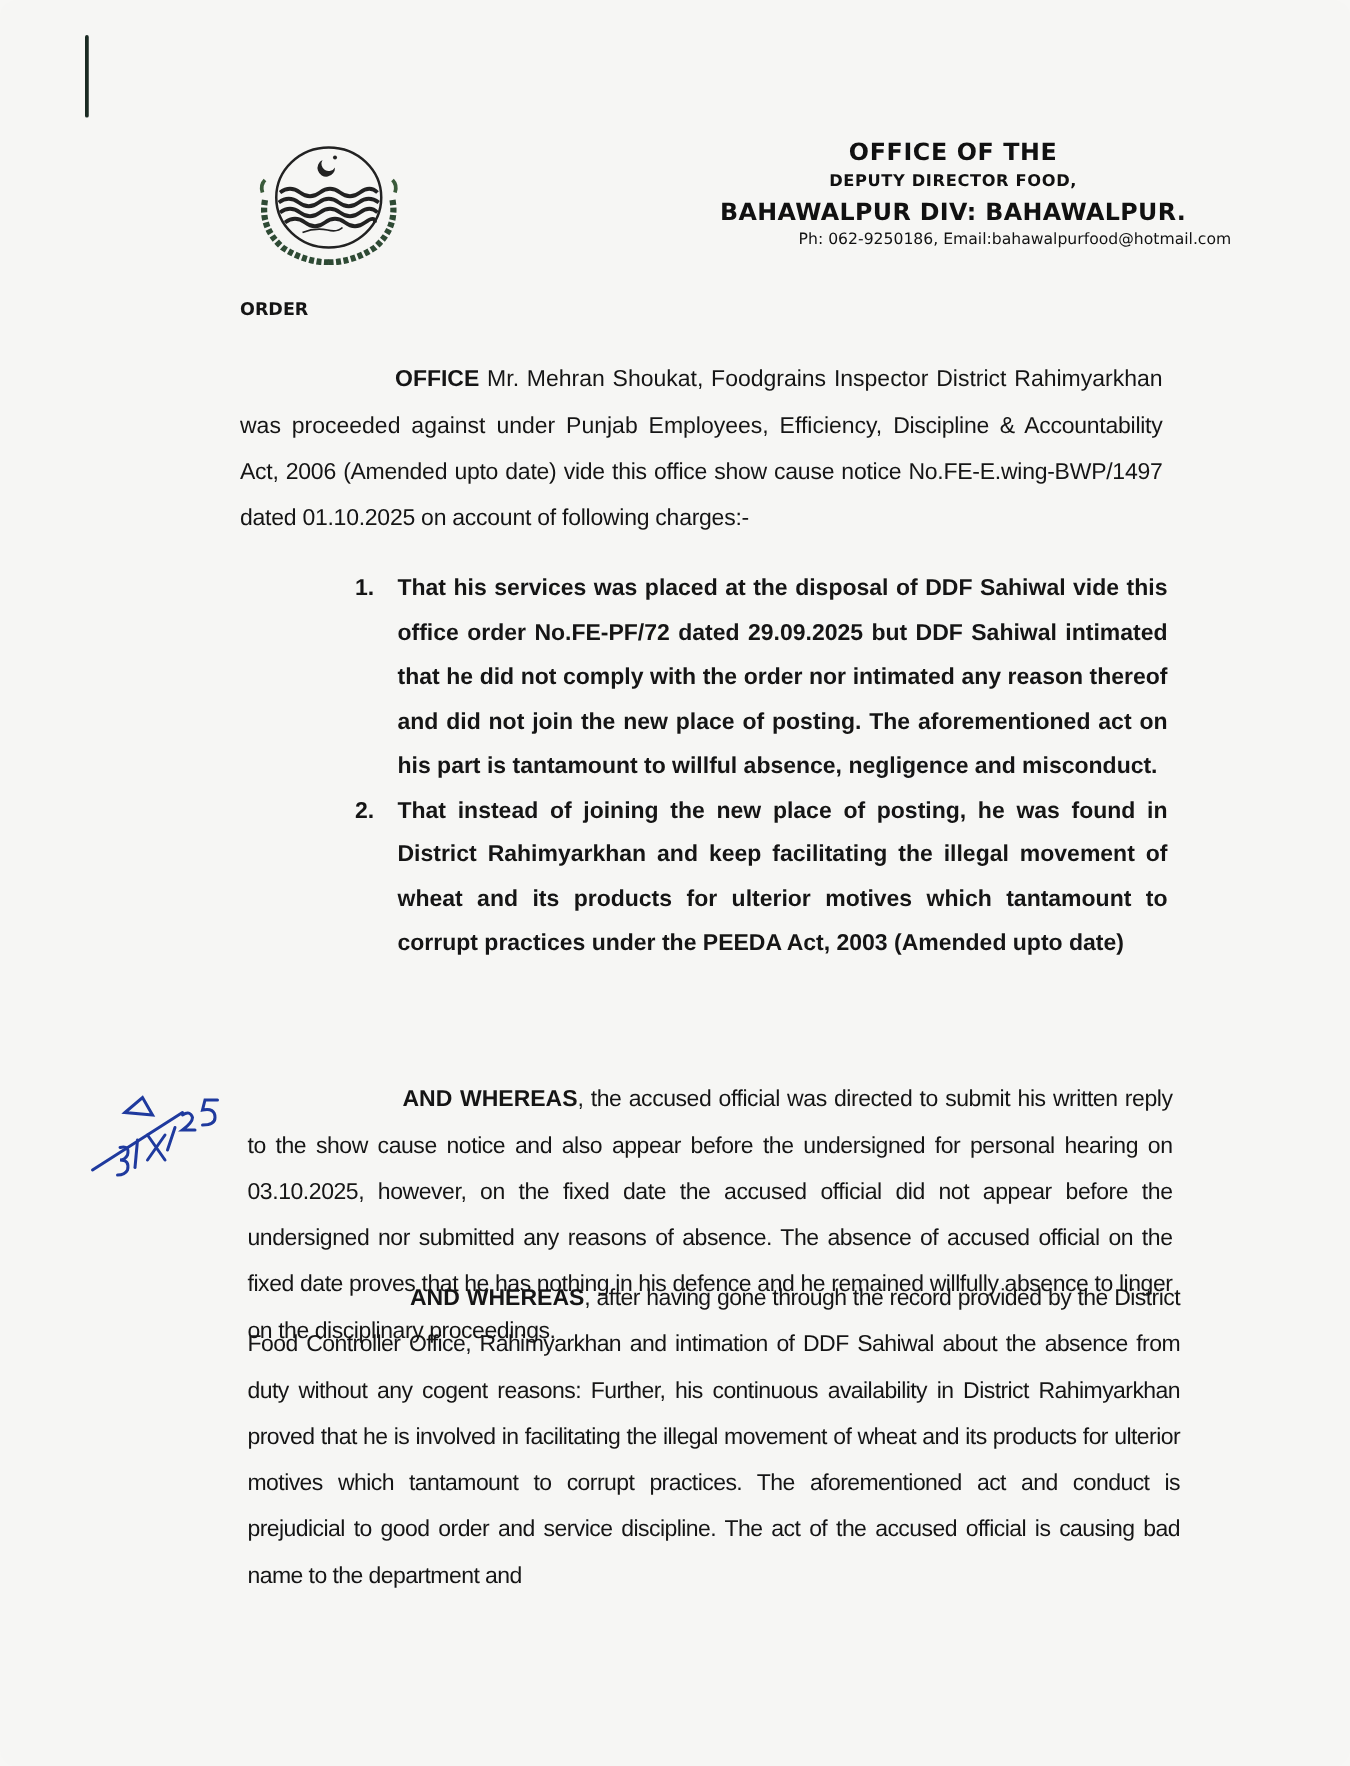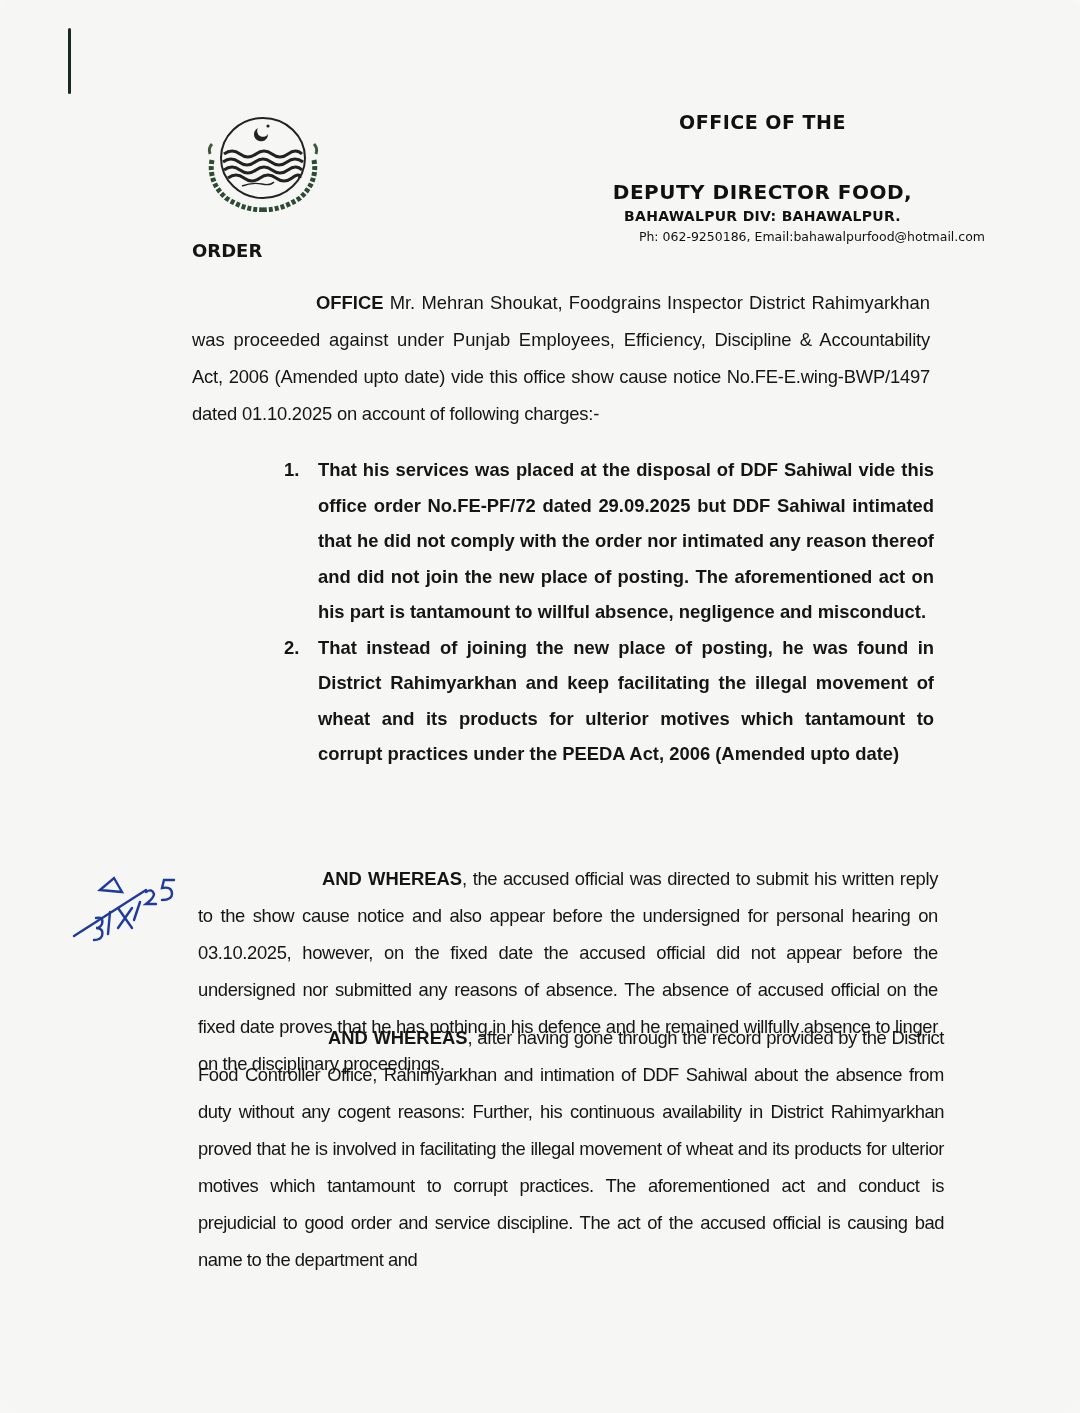--- a/index.html
+++ b/index.html
@@ -8,24 +8,24 @@
     background:#f7f7f5;
     position:relative;
     font-family:"Liberation Sans", sans-serif;
     color:#151515;
   }
   .page { position:absolute; left:0; top:0; width:1080px; height:1413px; background:#f6f6f4;border-radius:13px; }
   .margin-mark { position:absolute; left:68px; top:28px; width:3px; height:66px; background:#1a2a22; border-radius:2px; }
   .logo { position:absolute; left:198px; top:112px; width:130px; height:100px; }
   .header { position:absolute; left:540px; top:110px; width:445px; text-align:center; font-family:"DejaVu Sans", sans-serif; font-weight:bold; color:#111; }
   .header .l1 { font-size:19px; line-height:24px; letter-spacing:0.5px; }
-  .header .l2 { font-size:20px; line-height:24px; letter-spacing:0.5px;margin-top:46px; }
-  .header .l3 { font-size:14px; line-height:24px; letter-spacing:0.3px; }
+  .header .l2 { font-size:13px; line-height:24px; letter-spacing:0.5px; }
+  .header .l3 { font-size:19px; line-height:24px; letter-spacing:0.3px; }
   .header .contact { font-family:"DejaVu Sans", sans-serif; font-weight:normal; font-size:12.5px; line-height:16px; margin-top:1px;text-align:right; }
-  .order-title { position:absolute; left:192px; top:240px; font-family:"DejaVu Sans", sans-serif; font-weight:bold; font-size:18px; }
+  .order-title { position:absolute; left:192px; top:240px; font-family:"DejaVu Sans", sans-serif; font-weight:bold; font-size:14px; }
 
   .para { position:absolute; font-size:18.4px; line-height:37px; text-align:justify; text-align-last:left; }
   .p1 { left:192px; top:284px; width:738px; text-indent:124px; font-family:"Liberation Sans", sans-serif; }
   .p1 .lead { font-weight:bold; }
   .p1 .sec { letter-spacing:-0.2px; }
 
   .charges { position:absolute; left:284px; top:452px; width:650px; font-family:"Liberation Sans", sans-serif; font-weight:bold; font-size:18.4px; line-height:35.5px; }
   .charge { display:flex; }
   .charge .num { width:34px; flex:none; }
   .charge .txt { flex:1; text-align:justify; }
@@ -72,21 +72,21 @@
 
   <div class="para p1"><span class="lead">OFFICE</span><span> Mr. Mehran Shoukat, Foodgrains Inspector District Rahimyarkhan was proceeded against under Punjab Employees, Efficiency, </span><span class="sec">Discipline &amp; Accountability Act, 2006 (Amended upto date) vide this office show cause notice No.FE-E.wing-BWP/1497  dated  01.10.2025 on account of following charges:-</span></div>
 
   <div class="charges">
     <div class="charge">
       <span class="num">1.</span>
       <span class="txt">That his services was placed at the disposal of DDF Sahiwal vide this office order No.FE-PF/72 dated 29.09.2025 but DDF Sahiwal intimated that he did not comply with the order nor intimated any reason thereof and did not join the new place of posting. The aforementioned act on his part is tantamount to willful absence, negligence and misconduct.</span>
     </div>
     <div class="charge">
       <span class="num">2.</span>
-      <span class="txt">That instead of joining the new place of posting, he was found in District Rahimyarkhan and keep facilitating the illegal movement of wheat and its products for ulterior motives which tantamount to corrupt practices under the PEEDA Act, 2006 (Amended upto date)</span>
+      <span class="txt">That instead of joining the new place of posting, he was found in District Rahimyarkhan and keep facilitating the illegal movement of wheat and its products for ulterior motives which tantamount to corrupt practices under the PEEDA Act, 2003 (Amended upto date)</span>
     </div>
   </div>
 
   <svg class="annotation" viewBox="0 0 115 80">
     <g fill="none" stroke="#1f3a9e" stroke-width="2.4" stroke-linecap="round">
       <path d="M30 22 l14 -12 l8 14 z"></path>
       <path d="M4 68 L76 22"></path>
       <path d="M26 50 q8 -2 6 6 q-2 4 -6 4 q8 0 6 8 q-2 4 -8 4"></path>
       <path d="M40 44 l-2 22"></path>
       <path d="M48 40 l14 20 M62 40 l-14 20"></path>

